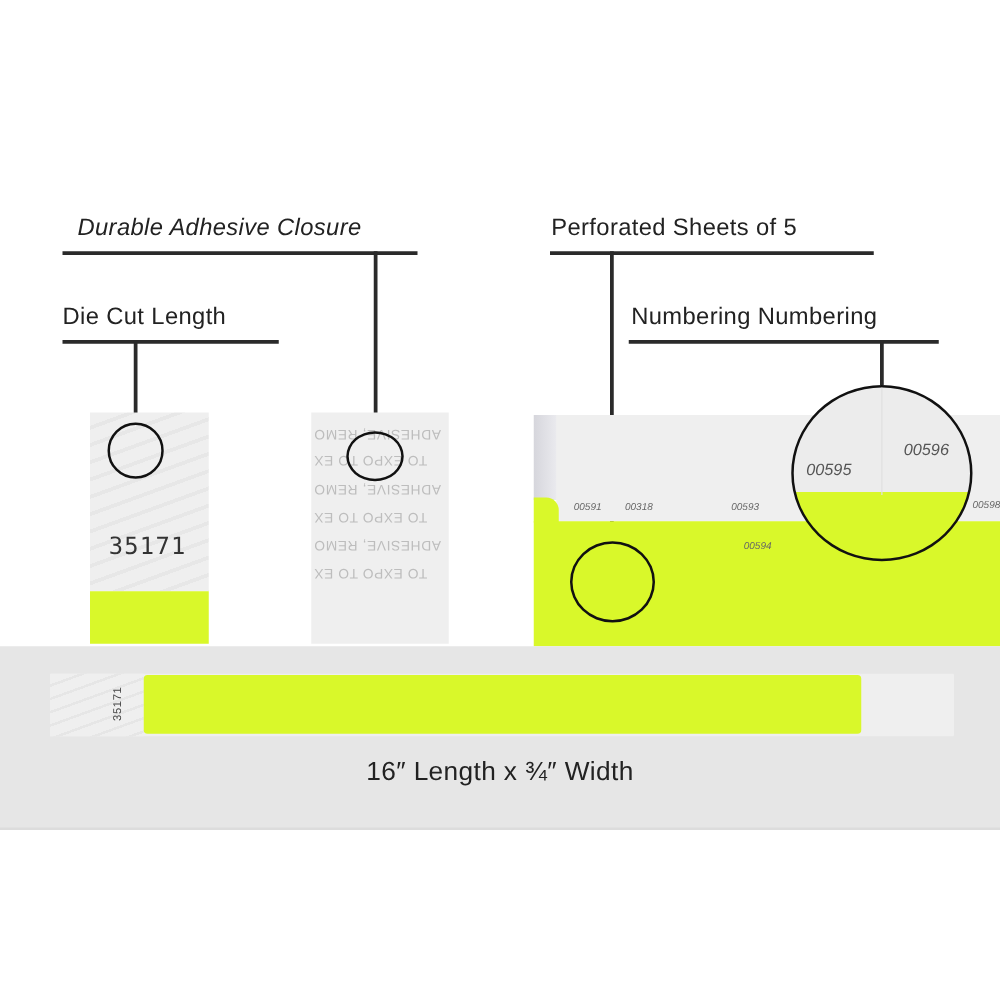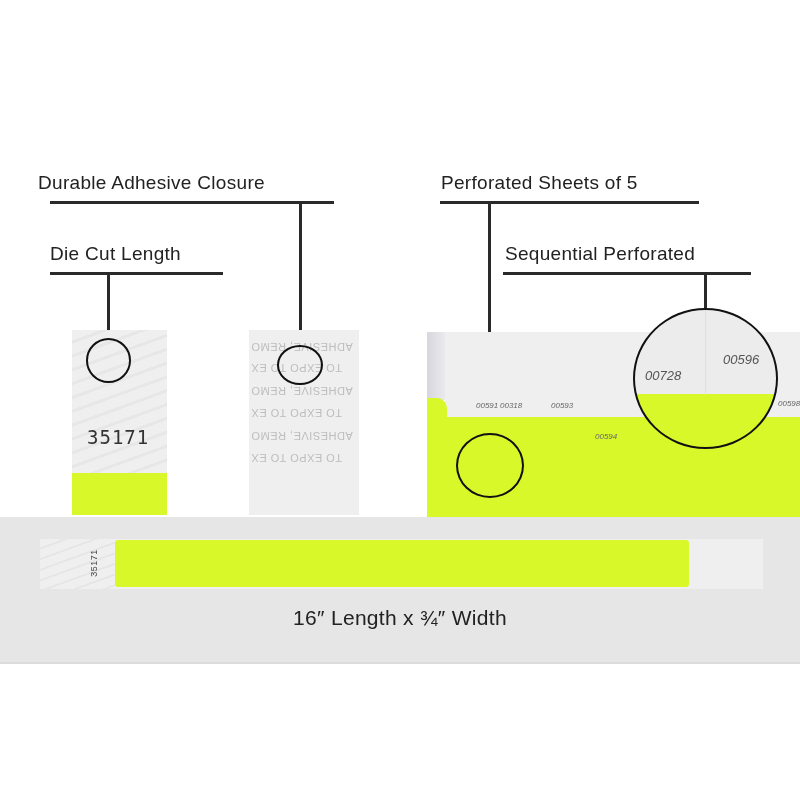--- a/index.html
+++ b/index.html
@@ -11,33 +11,33 @@
   .circle { position: absolute; border: 2.5px solid #111; border-radius: 50%; box-sizing: border-box; }
   .paper { background: #eeeeee; }
   .neon { background: #d9f82a; }
   .band-gray { position: absolute; left: 0; top: 517px; width: 800px; height: 145px; background: #e6e6e6; border-bottom: 2px solid #dcdcdc; }
   .tiny { font-family: "Liberation Sans", "DejaVu Sans", sans-serif; color: #666; font-style: italic; }
   .revtext { position: absolute; color: #bdbdbd; font-size: 11px; white-space: nowrap; transform: rotate(180deg); letter-spacing: 0.5px; }
 </style>
 </head>
 <body>
 
-<div class="label" style="left:38px; top:172px;">Durable Adhesive Closure</div>
+<div class="label" style="left:62px; top:172px;font-style:italic;">Durable Adhesive Closure</div>
 <div class="hline" style="left:50px; top:201px; width:284px;"></div>
 <div class="vline" style="left:299px; top:201px; height:155px;"></div>
 
 <div class="label" style="left:50px; top:243px;">Die Cut Length</div>
 <div class="hline" style="left:50px; top:272px; width:173px;"></div>
 <div class="vline" style="left:107px; top:272px; height:66px;"></div>
 
 <div class="label" style="left:441px; top:172px;">Perforated Sheets of 5</div>
 <div class="hline" style="left:440px; top:201px; width:259px;"></div>
 <div class="vline" style="left:488px; top:201px; height:234px;"></div>
 
-<div class="label" style="left:505px; top:243px;">Sequential Perforated</div>
+<div class="label" style="left:505px; top:243px;">Numbering Numbering</div>
 <div class="hline" style="left:503px; top:272px; width:248px;"></div>
 <div class="vline" style="left:704px; top:272px; height:36px;"></div>
 
 <div class="abs paper" style="left:72px; top:330px; width:95px; height:143px; background: repeating-linear-gradient(160deg, #efefef 0 10px, #e7e7e7 10px 13px);"></div>
 <div class="abs neon" style="left:72px; top:473px; width:95px; height:42px;"></div>
 <div class="abs" style="left:87px; top:426px; font-size:19px; color:#333; letter-spacing:1px; font-family:'DejaVu Sans Mono', monospace;">35171</div>
 <div class="circle" style="left:86px; top:338px; width:45px; height:45px;"></div>
 
 <div class="abs paper" style="left:249px; top:330px; width:110px; height:185px; background:#efefef;"></div>
 <div class="revtext" style="left:251px; top:341px;">ADHESIVE, REMO</div>
@@ -46,31 +46,31 @@
 <div class="revtext" style="left:251px; top:407px;">TO EXPO   TO EX</div>
 <div class="revtext" style="left:251px; top:430px;">ADHESIVE, REMO</div>
 <div class="revtext" style="left:251px; top:452px;">TO EXPO   TO EX</div>
 <div class="circle" style="left:277px; top:345px; width:46px; height:40px;"></div>
 
 <div class="abs" style="left:427px; top:332px; width:20px; height:68px; background:linear-gradient(90deg,#d6d6dc,#ececf0);"></div>
 <div class="abs paper" style="left:445px; top:332px; width:355px; height:85px; background:#efefef;"></div>
 <div class="abs neon" style="left:427px; top:417px; width:373px; height:100px;"></div>
 <div class="abs neon" style="left:427px; top:398px; width:20px; height:20px; border-top-right-radius:10px;"></div>
 
-<div class="abs tiny" style="left:476px; top:401px; font-size:8px;">00591</div>
+<div class="abs tiny" style="left:459px; top:401px; font-size:8px;">00591</div>
 <div class="abs tiny" style="left:500px; top:401px; font-size:8px;">00318</div>
-<div class="abs tiny" style="left:538px; top:401px; font-size:8px;padding-left:13px;">00593</div>
+<div class="abs tiny" style="left:572px; top:401px; font-size:8px;padding-left:13px;">00593</div>
 <div class="abs tiny" style="left:595px; top:401px; font-size:8px;margin-top:31px;">00594</div>
 <div class="abs tiny" style="left:778px; top:399px; font-size:8px;text-align:right;">00598</div>
 
 <div class="circle" style="left:456px; top:433px; width:68px; height:65px;"></div>
 
 <div class="abs" style="left:633px; top:308px; width:145px; height:141px; border-radius:50%; overflow:hidden; border:2.5px solid #111; box-sizing:border-box; background:linear-gradient(180deg,#ececec 0%,#ececec 61%,#d9f82a 61%,#d9f82a 100%);">
   <div class="abs" style="left:70px; top:0; width:1px; height:86px; background:#e0e0e0;"></div>
-  <div class="abs tiny" style="left:10px; top:58px; font-size:13px; color:#555;">00728</div>
+  <div class="abs tiny" style="left:10px; top:58px; font-size:13px; color:#555;">00595</div>
   <div class="abs tiny" style="left:88px; top:42px; font-size:13px; color:#555;">00596</div>
 </div>
 
 <div class="band-gray"></div>
 <div class="abs" style="left:40px; top:539px; width:723px; height:50px; background:#efefef;"></div>
 <div class="abs" style="left:40px; top:539px; width:75px; height:50px; background:repeating-linear-gradient(160deg,#efefef 0 8px,#e6e6e6 8px 10px);"></div>
 <div class="abs" style="left:80px; top:558px; font-size:9px; color:#444; transform:rotate(-90deg); transform-origin:center; letter-spacing:0.5px;">35171</div>
 <div class="abs neon" style="left:115px; top:540px; width:574px; height:47px; border-radius:3px;"></div>
 <div class="abs" style="left:692px; top:540px; width:71px; height:48px; background:#efefef;"></div>
 

